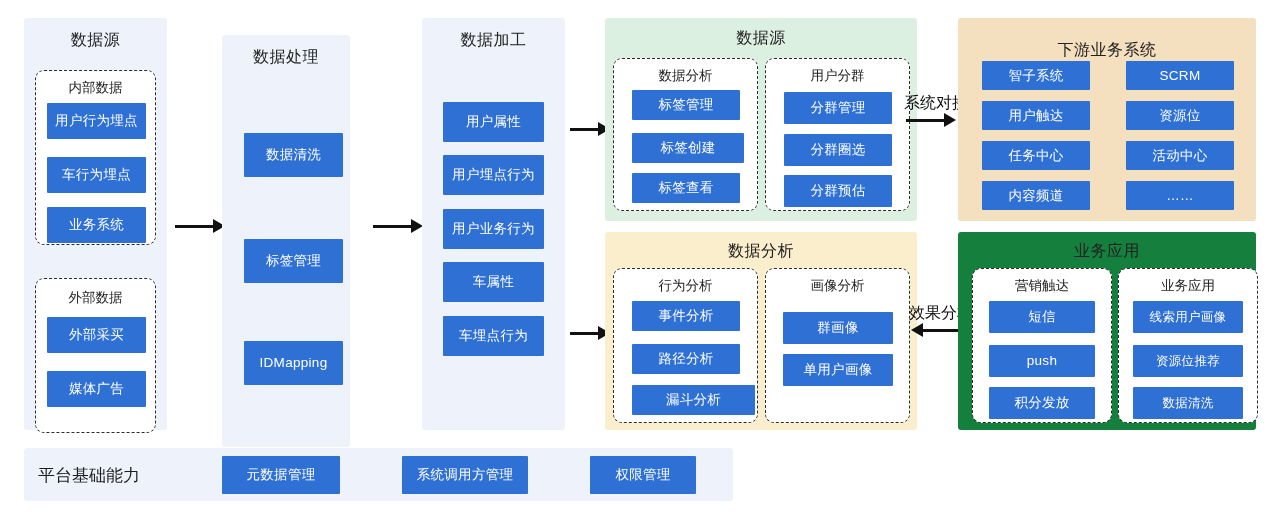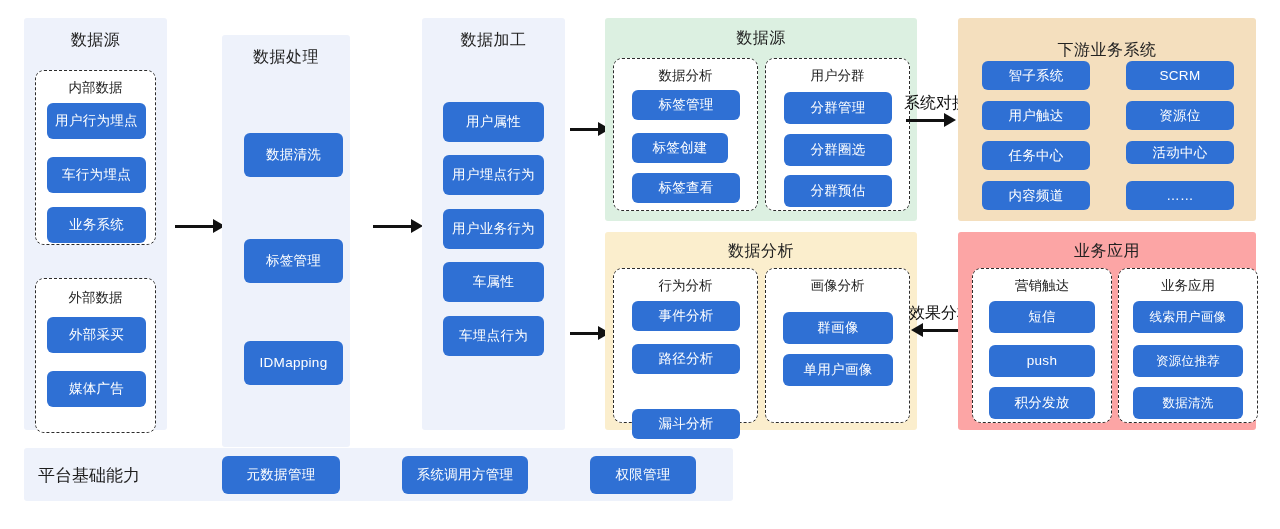--- a/index.html
+++ b/index.html
@@ -17,21 +17,21 @@
     text-align: center;
     font-size: 16px;
     color: #222222;
     font-weight: 400;
     letter-spacing: .5px;
   }
   .col-panel { background: #eef2fb; }
   .green-panel  { background: #dcf0e1; }
   .yellow-panel { background: #fbeecd; }
   .orange-panel { background: #f4dfbe; }
-  .pink-panel   { background: #fca5a5; }
+  .pink-panel   { background: #15803d; }
   .base-panel   { background: #eef2fb; }
 
   
   .dashed {
     position: absolute;
     border: 1.6px dashed #2b2b2b;
     border-radius: 9px;
     background: #ffffff;
   }
   .dashed-title {
@@ -39,21 +39,21 @@
     font-size: 13.5px;
     color: #1d1d1d;
     font-weight: 400;
   }
 
   
   .bx {
     position: absolute;
     background: #2f70d4;
     color: #ffffff;
-    border-radius: 6px;
+    border-radius: 1px;
     display: flex;
     align-items: center;
     justify-content: center;
     font-size: 13.5px;
     line-height: 1;
     white-space: nowrap;
     letter-spacing: .3px;
   }
   .bx.small { font-size: 12.5px; }
 
@@ -156,21 +156,21 @@
     <div class="shaft" style="left:0; width:30px;"></div>
     <div class="head"></div>
   </div>
 
   <div class="panel green-panel" style="left:605px; top:18px; width:312px; height:203px;">
     <div class="panel-title" style="position:absolute;left:0;top:10px;width:100%;">数据源</div>
 
     <div class="dashed" style="left:8px; top:40px; width:145px; height:153px;">
       <div class="dashed-title" style="position:absolute;left:0;top:8px;width:100%;">数据分析</div>
       <div class="bx" style="left:18px; top:31px; width:108px; height:30px;">标签管理</div>
-      <div class="bx" style="left:18px; top:74px; width:96px; height:30px;">标签创建</div>
+      <div class="bx" style="left:18px; top:74px; width:112px; height:30px;">标签创建</div>
       <div class="bx" style="left:18px; top:114px; width:108px; height:30px;">标签查看</div>
     </div>
 
     <div class="dashed" style="left:160px; top:40px; width:145px; height:153px;">
       <div class="dashed-title" style="position:absolute;left:0;top:8px;width:100%;">用户分群</div>
       <div class="bx" style="left:18px; top:33px; width:108px; height:32px;">分群管理</div>
       <div class="bx" style="left:18px; top:75px; width:108px; height:32px;">分群圈选</div>
       <div class="bx" style="left:18px; top:116px; width:108px; height:32px;">分群预估</div>
     </div>
   </div>
@@ -181,21 +181,21 @@
     <div class="head"></div>
   </div>
 
   <div class="panel yellow-panel" style="left:605px; top:232px; width:312px; height:198px;">
     <div class="panel-title" style="position:absolute;left:0;top:9px;width:100%;">数据分析</div>
 
     <div class="dashed" style="left:8px; top:36px; width:145px; height:155px;">
       <div class="dashed-title" style="position:absolute;left:0;top:8px;width:100%;">行为分析</div>
       <div class="bx" style="left:18px; top:32px; width:108px; height:30px;">事件分析</div>
       <div class="bx" style="left:18px; top:75px; width:108px; height:30px;">路径分析</div>
-      <div class="bx" style="left:18px; top:116px; width:108px; height:30px;margin-top:24px;">漏斗分析</div>
+      <div class="bx" style="left:18px; top:116px; width:123px; height:30px;">漏斗分析</div>
     </div>
 
     <div class="dashed" style="left:160px; top:36px; width:145px; height:155px;">
       <div class="dashed-title" style="position:absolute;left:0;top:8px;width:100%;">画像分析</div>
       <div class="bx" style="left:17px; top:43px; width:110px; height:32px;">群画像</div>
       <div class="bx" style="left:17px; top:85px; width:110px; height:32px;">单用户画像</div>
     </div>
   </div>
 
   <div class="arrow-label" style="left:906px; top:303px; width:70px;">效果分析</div>
@@ -207,21 +207,21 @@
   <div class="panel orange-panel" style="left:958px; top:18px; width:298px; height:203px;">
     <div class="panel-title" style="position:absolute;left:0;top:10px;width:100%;margin-top:12px;">下游业务系统</div>
 
     <div class="bx" style="left:24px; top:43px; width:108px; height:29px;">智子系统</div>
     <div class="bx" style="left:24px; top:83px; width:108px; height:29px;">用户触达</div>
     <div class="bx" style="left:24px; top:123px; width:108px; height:29px;">任务中心</div>
     <div class="bx" style="left:24px; top:163px; width:108px; height:29px;">内容频道</div>
 
     <div class="bx" style="left:168px; top:43px; width:108px; height:29px;">SCRM</div>
     <div class="bx" style="left:168px; top:83px; width:108px; height:29px;">资源位</div>
-    <div class="bx" style="left:168px; top:123px; width:108px; height:23px;">活动中心</div>
+    <div class="bx" style="left:168px; top:123px; width:108px; height:29px;">活动中心</div>
     <div class="bx" style="left:168px; top:163px; width:108px; height:29px;">……</div>
   </div>
 
   <div class="panel pink-panel" style="left:958px; top:232px; width:298px; height:198px;">
     <div class="panel-title" style="position:absolute;left:0;top:9px;width:100%;">业务应用</div>
 
     <div class="dashed" style="left:14px; top:36px; width:140px; height:155px;text-decoration:underline;">
       <div class="dashed-title" style="position:absolute;left:0;top:8px;width:100%;">营销触达</div>
       <div class="bx" style="left:16px; top:32px; width:106px; height:32px;">短信</div>
       <div class="bx" style="left:16px; top:76px; width:106px; height:32px;">push</div>

